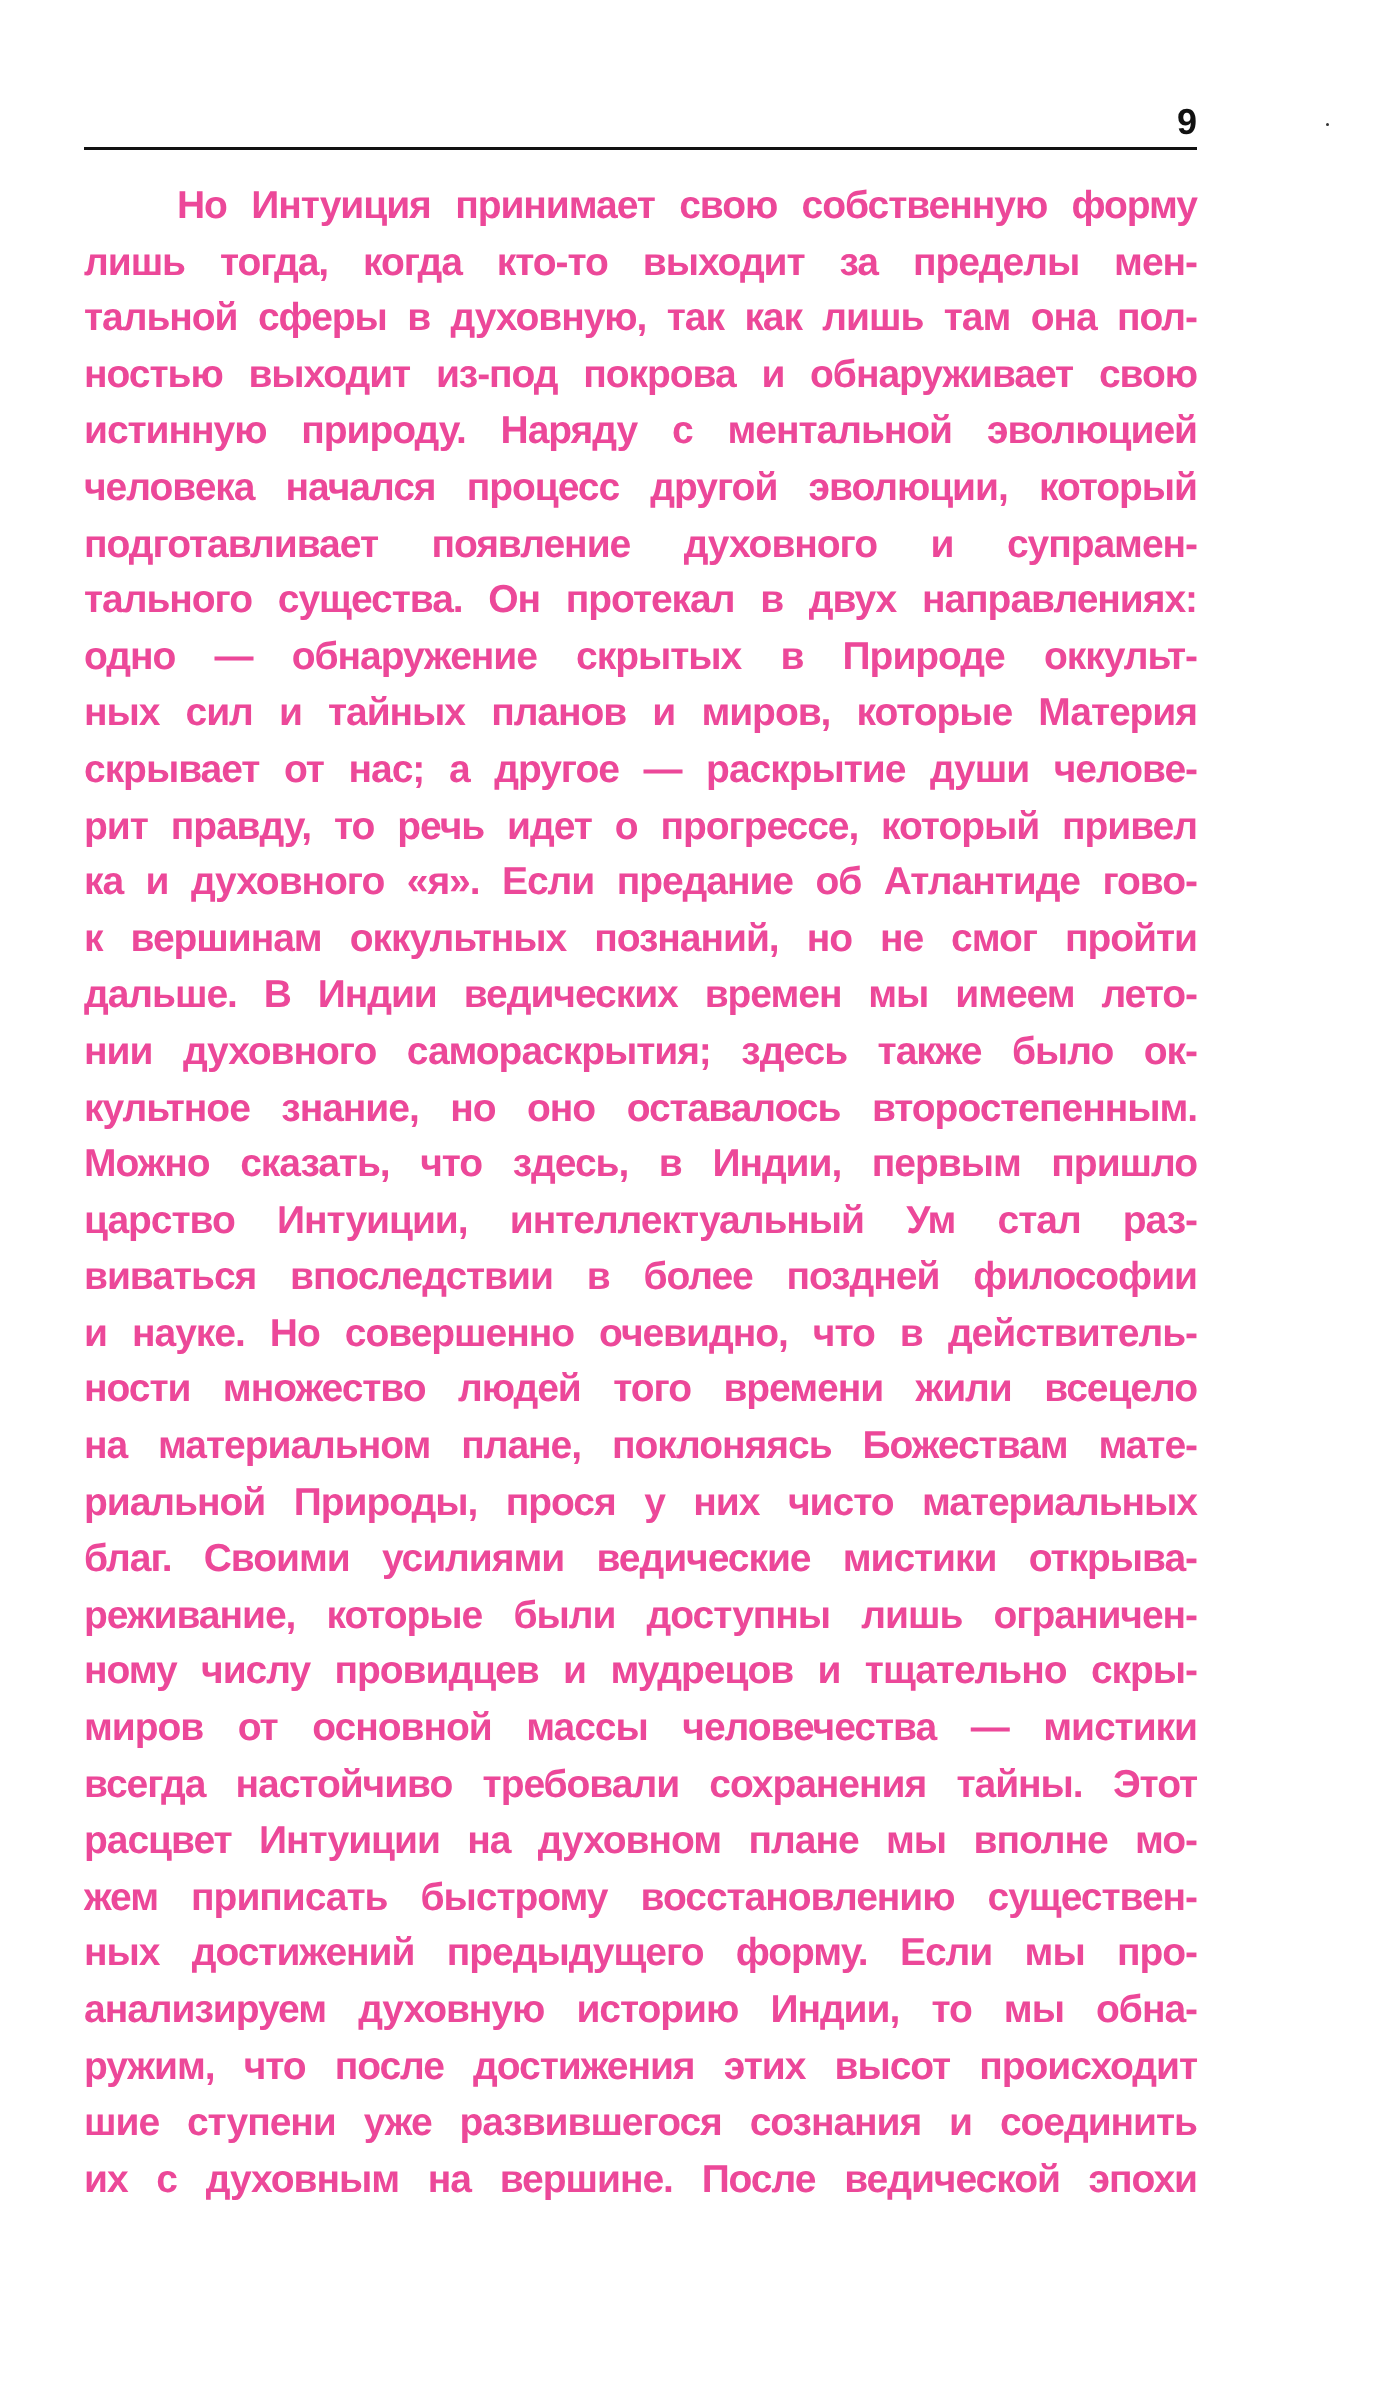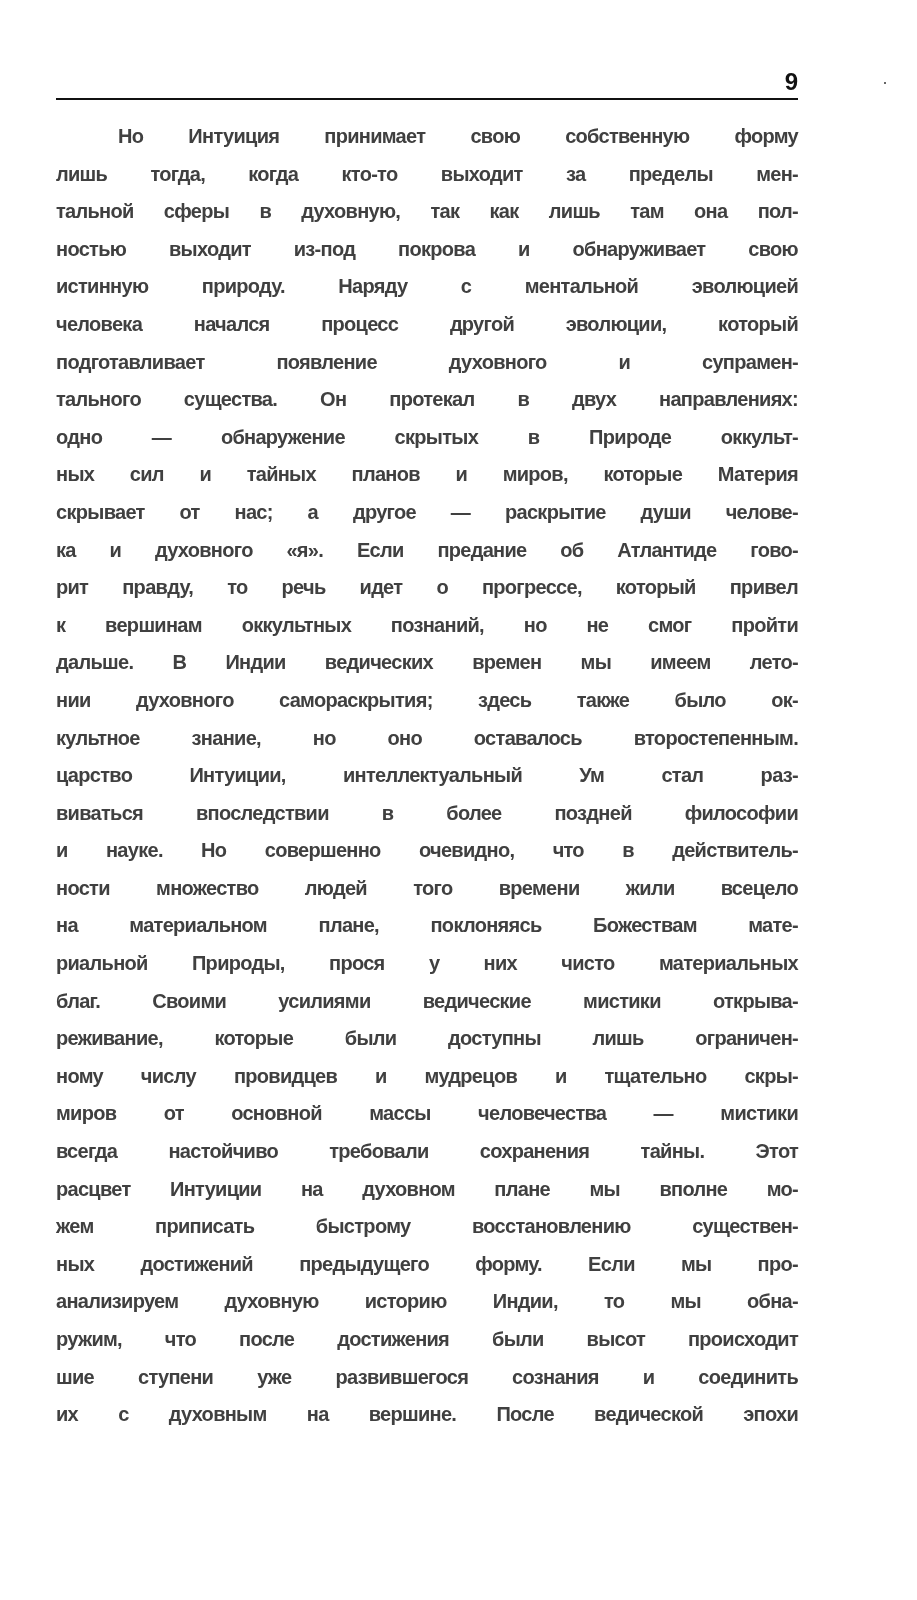--- a/index.html
+++ b/index.html
@@ -13,21 +13,21 @@
     position: absolute; top: 98px; left: 56px; width: 742px; height: 0;
     border-top: 2px solid #111;
   }
   .stray-dot { position: absolute; top: 82px; left: 884px; width: 2px; height: 2px; background: #333; border-radius: 1px; }
   .body-text {
     position: absolute; top: 118px; left: 56px; width: 742px;
   }
   .line {
     height: 37.6px; line-height: 37.6px; white-space: nowrap;
     font-family: "Liberation Sans", sans-serif; font-weight: bold;
-    font-size: 20px; color: #404040; letter-spacing: -0.7px;
+    font-size: 26px; color: #ec4899; letter-spacing: -0.7px;
     text-align: justify; text-align-last: justify;
   }
   .line.indent { text-indent: 62px; }
   .line.last { text-align-last: justify; }
 </style>
 </head>
 <body>
 
 <div class="page">
   <div class="page-number">9</div>
@@ -39,38 +39,39 @@
     <div class="line">лишь тогда, когда кто-то выходит за пределы мен-</div>
     <div class="line">тальной сферы в духовную, так как лишь там она пол-</div>
     <div class="line">ностью выходит из-под покрова и обнаруживает свою</div>
     <div class="line">истинную природу. Наряду с ментальной эволюцией</div>
     <div class="line">человека начался процесс другой эволюции, который</div>
     <div class="line">подготавливает появление духовного и супрамен-</div>
     <div class="line">тального существа. Он протекал в двух направлениях:</div>
     <div class="line">одно — обнаружение скрытых в Природе оккульт-</div>
     <div class="line">ных сил и тайных планов и миров, которые Материя</div>
     <div class="line">скрывает от нас; а другое — раскрытие души челове-</div>
+    <div class="line">рит правду, то речь идет о прогрессе, который привел</div>
     <div class="line">ка и духовного «я». Если предание об Атлантиде гово-</div>
-    <div class="line">рит правду, то речь идет о прогрессе, который привел</div>
     <div class="line">к вершинам оккультных познаний, но не смог пройти</div>
     <div class="line">дальше. В Индии ведических времен мы имеем лето-</div>
     <div class="line">нии духовного самораскрытия; здесь также было ок-</div>
     <div class="line">культное знание, но оно оставалось второстепенным.</div>
+    <div class="line">Можно сказать, что здесь, в Индии, первым пришло</div>
     <div class="line">царство Интуиции, интеллектуальный Ум стал раз-</div>
     <div class="line">виваться впоследствии в более поздней философии</div>
     <div class="line">и науке. Но совершенно очевидно, что в действитель-</div>
     <div class="line">ности множество людей того времени жили всецело</div>
     <div class="line">на материальном плане, поклоняясь Божествам мате-</div>
     <div class="line">риальной Природы, прося у них чисто материальных</div>
     <div class="line">благ. Своими усилиями ведические мистики открыва-</div>
     <div class="line">реживание, которые были доступны лишь ограничен-</div>
     <div class="line">ному числу провидцев и мудрецов и тщательно скры-</div>
     <div class="line">миров от основной массы человечества — мистики</div>
     <div class="line">всегда настойчиво требовали сохранения тайны. Этот</div>
     <div class="line">расцвет Интуиции на духовном плане мы вполне мо-</div>
     <div class="line">жем приписать быстрому восстановлению существен-</div>
     <div class="line">ных достижений предыдущего форму. Если мы про-</div>
     <div class="line">анализируем духовную историю Индии, то мы обна-</div>
-    <div class="line">ружим, что после достижения были высот происходит</div>
+    <div class="line">ружим, что после достижения этих высот происходит</div>
     <div class="line">шие ступени уже развившегося сознания и соединить</div>
     <div class="line last">их с духовным на вершине. После ведической эпохи</div>
   </div>
 </div>
 
 </body></html>

